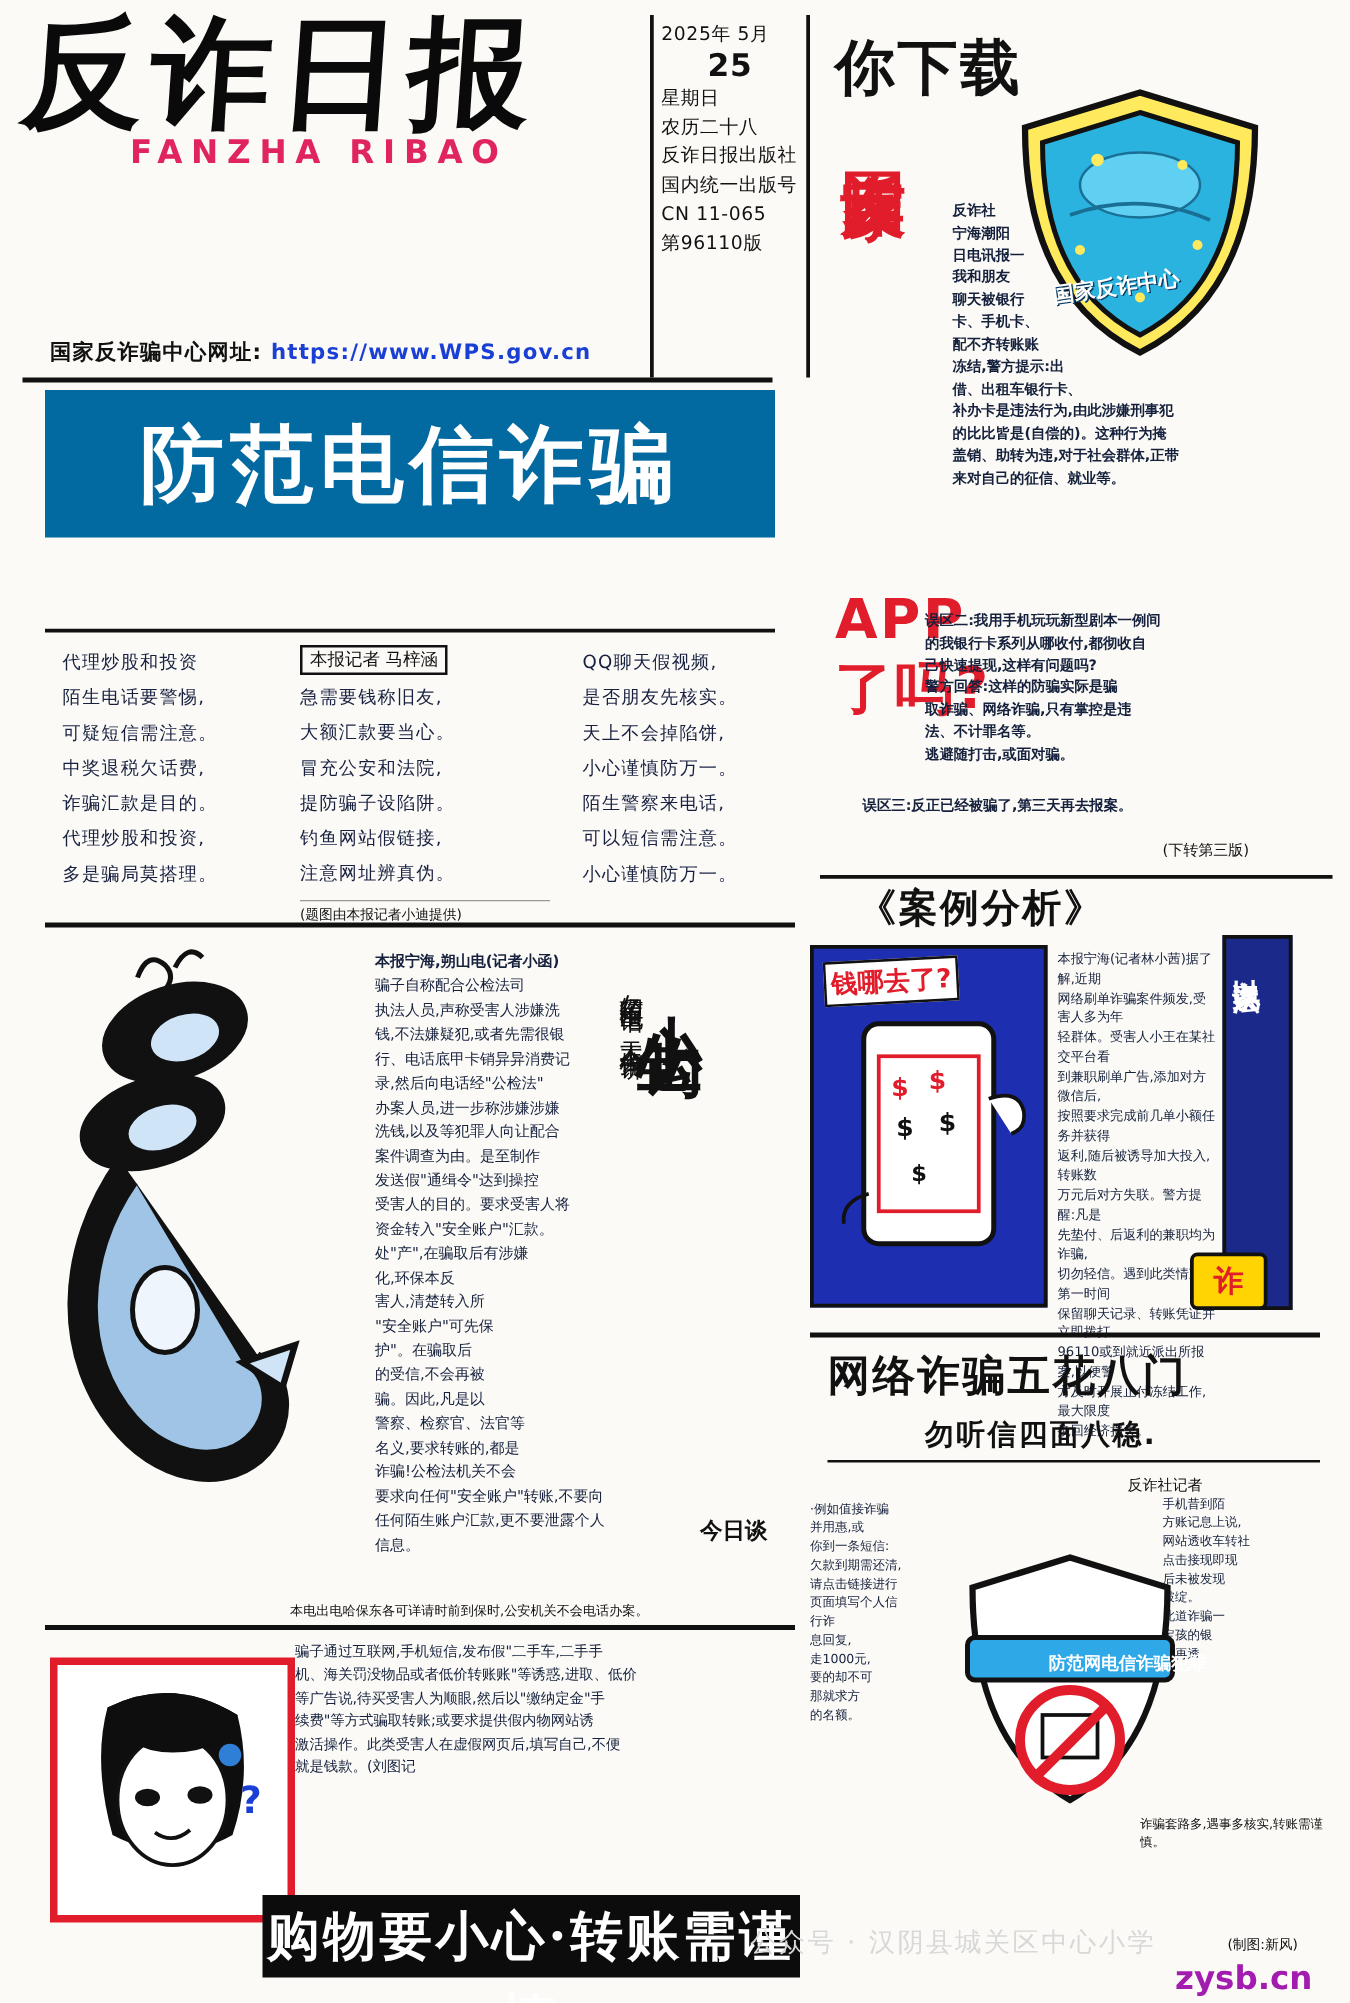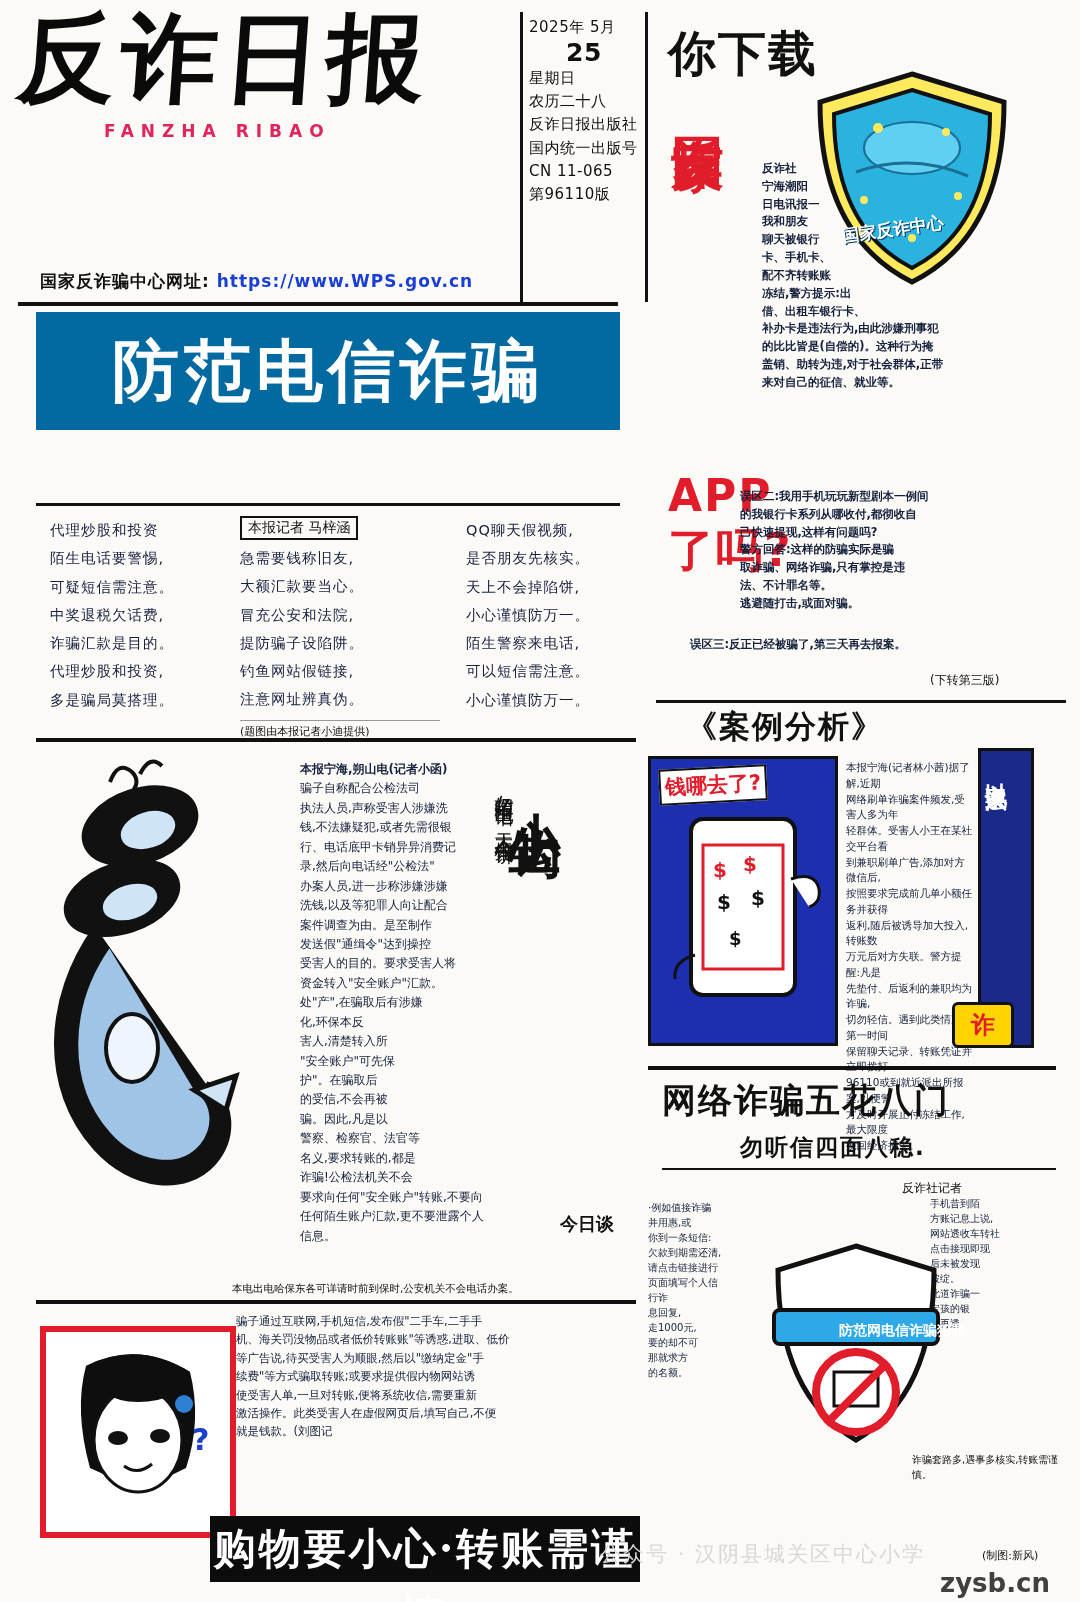--- a/index.html
+++ b/index.html
@@ -22,22 +22,22 @@
 
   
   #masthead{left:18px;top:10px;width:500px;height:260px;}
   #masthead .title{
     font-size:97px;font-weight:bold;letter-spacing:6px;
     line-height:1;color:#0a0a0a;
     font-family:"DejaVu Serif","Liberation Serif",serif;
     transform:skewX(-4deg);
   }
   #masthead .pinyin{
-    margin-top:14px;margin-left:86px;
-    font-size:17px;letter-spacing:7px;color:#e0245e;font-weight:bold;
+    margin-top:0;margin-left:86px;
+    font-size:26px;letter-spacing:7px;color:#e0245e;font-weight:bold;
   }
   #weburl{
     left:40px;top:270px;width:480px;height:28px;
     font-size:17px;font-weight:bold;color:#111;letter-spacing:1px;
   }
   #weburl .blue{color:#1a3fd4;}
   #mastline{left:18px;top:302px;width:600px;height:4px;}
 
   
   #datebox{left:520px;top:12px;width:128px;height:290px;border-left:3px solid #111;border-right:3px solid #111;padding:4px 6px;}
@@ -130,21 +130,21 @@
   #bl-rule{left:36px;top:1300px;width:600px;height:4px;}
   #bl-text{left:236px;top:1312px;width:400px;}
   #bl-text .line{font-size:11.5px;line-height:1.6;color:#14203c;}
   #girl{left:40px;top:1326px;width:196px;height:212px;border:6px solid #e11d2b;background:#fff;}
   #bl-head{left:210px;top:1516px;width:430px;height:66px;background:#0c0c0c;}
   #bl-head .t{color:#fff;font-size:42px;font-weight:bold;letter-spacing:3px;text-align:center;line-height:66px;
      font-family:"DejaVu Serif","Liberation Serif",serif;}
 
   
   #wm{left:600px;top:1540px;width:470px;font-size:21px;color:#d8d8d8;letter-spacing:2px;}
-  #wm2{left:940px;top:1568px;font-size:26px;color:#404040;font-weight:bold;}
+  #wm2{left:940px;top:1568px;font-size:26px;color:#a21caf;font-weight:bold;}
 </style>
 </head>
 <body>
 
 <div class="page">
 
   <div class="box" id="masthead">
     <div class="title">反诈日报</div>
     <div class="pinyin">FANZHA RIBAO</div>
   </div>
@@ -412,21 +412,20 @@
       <circle cx="138" cy="72" r="9" fill="#2f7fd6"></circle>
       <text x="146" y="118" font-size="30" fill="#1a3fd4" font-weight="bold">?</text>
     </svg>
   </div>
 
   <div class="box" id="bl-text">
     <div class="line">骗子通过互联网,手机短信,发布假"二手车,二手手</div>
     <div class="line">机、海关罚没物品或者低价转账账"等诱惑,进取、低价</div>
     <div class="line">等广告说,待买受害人为顺眼,然后以"缴纳定金"手</div>
     <div class="line">续费"等方式骗取转账;或要求提供假内物网站诱</div>
-    <div class="line">使受害人单,一旦对转账,便将系统收信,需要重新</div>
     <div class="line">激活操作。此类受害人在虚假网页后,填写自己,不便</div>
     <div class="line">就是钱款。(刘图记</div>
   </div>
 
   <div class="box" id="bl-head">
     <div class="t">购物要小心·转账需谨慎</div>
   </div>
 
   <div class="box" id="wm">公众号 · 汉阴县城关区中心小学</div>
   <div class="box" id="wm2">zysb.cn</div>

